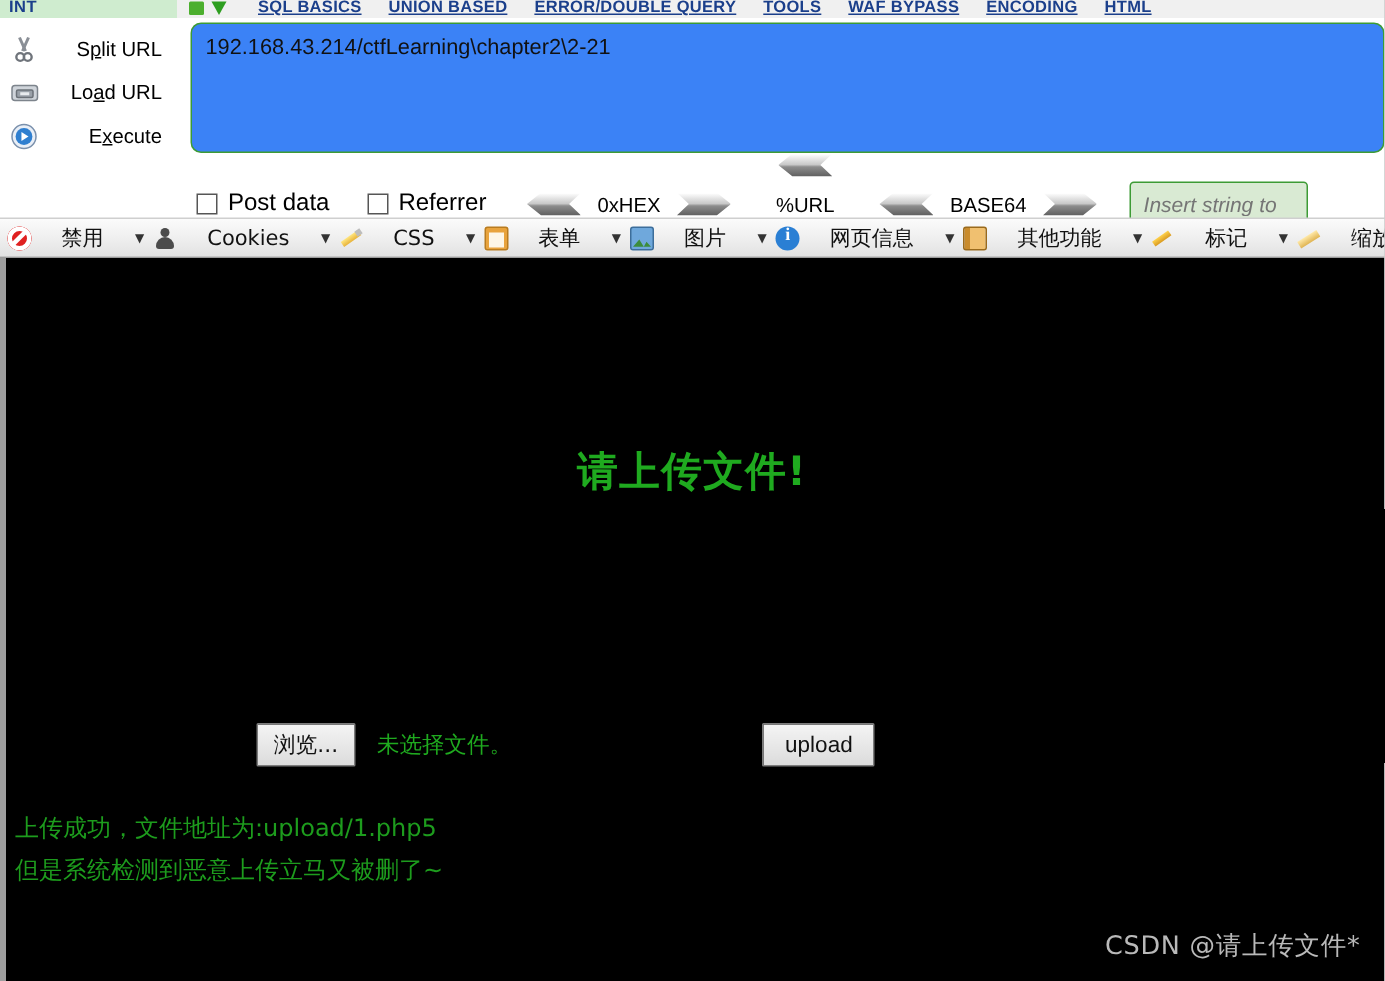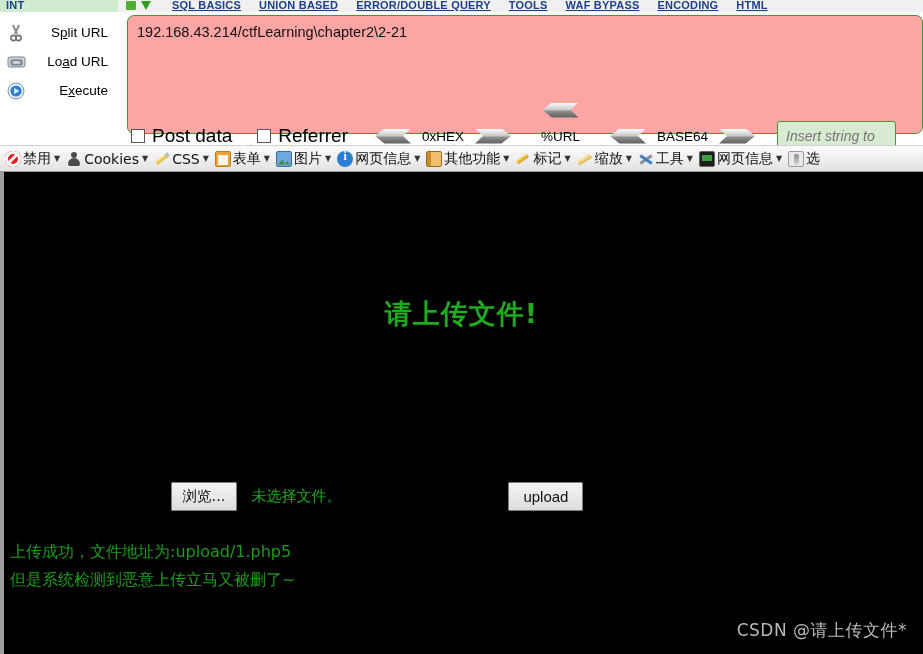--- a/index.html
+++ b/index.html
@@ -88,22 +88,22 @@
     text-align: right;
     padding-right: 14px;
     font-size: 13.5px;
     color: #000;
   }
   .hb-row .lbl u { text-decoration: underline; }
 
   
   .hb-url {
     position: absolute; left: 127px; top: 3px;
-    width: 796px; height: 119px;
-    background: #fca5a5;
+    width: 796px; height: 87px;
+    background: #3b82f6;
     border: 1.5px solid #3d9b35;
     border-radius: 7px;
     padding: 7px 9px;
     font-family: "Liberation Sans", sans-serif;
     font-size: 14.5px;
     color: #111;
     resize: none;
     outline: none;
     overflow: hidden;
     line-height: 18px;
@@ -111,21 +111,21 @@
 
   
   .hb-tools {
     position: absolute; left: 0; top: 104px;
     width: 923px; height: 40px;
     display: flex; align-items: center;
   }
   .chk-group {
     display: flex; align-items: center;
     gap: 7px;
-    font-size: 19px; color: #000;
+    font-size: 16px; color: #000;
   }
   .chk-box {
     width: 14px; height: 14px;
     border: 1px solid #565656;
     background: #fff;
     display: inline-block;
   }
   .arrow-grp {
     display: flex; align-items: center;
     gap: 11px;
@@ -167,21 +167,21 @@
     background: linear-gradient(#fbfbfb 0%, #eeeeee 55%, #e2e2e2 100%);
     border-top: 1px solid #cfcfcf;
     border-bottom: 1px solid #9b9b9b;
     display: flex; align-items: center;
     padding-left: 2px;
     overflow: hidden;
     white-space: nowrap;
   }
   .cn-item {
     display: flex; align-items: center;
-    gap: 2px;
+    gap: 20px;
     padding: 0 3px;
     height: 23px;
     font-size: 14px;
     color: #111;
     font-family: "DejaVu Sans", sans-serif;
     text-align: center;
   }
   .cn-item .gi {
     width: 16px; height: 16px;
     flex: 0 0 16px;

